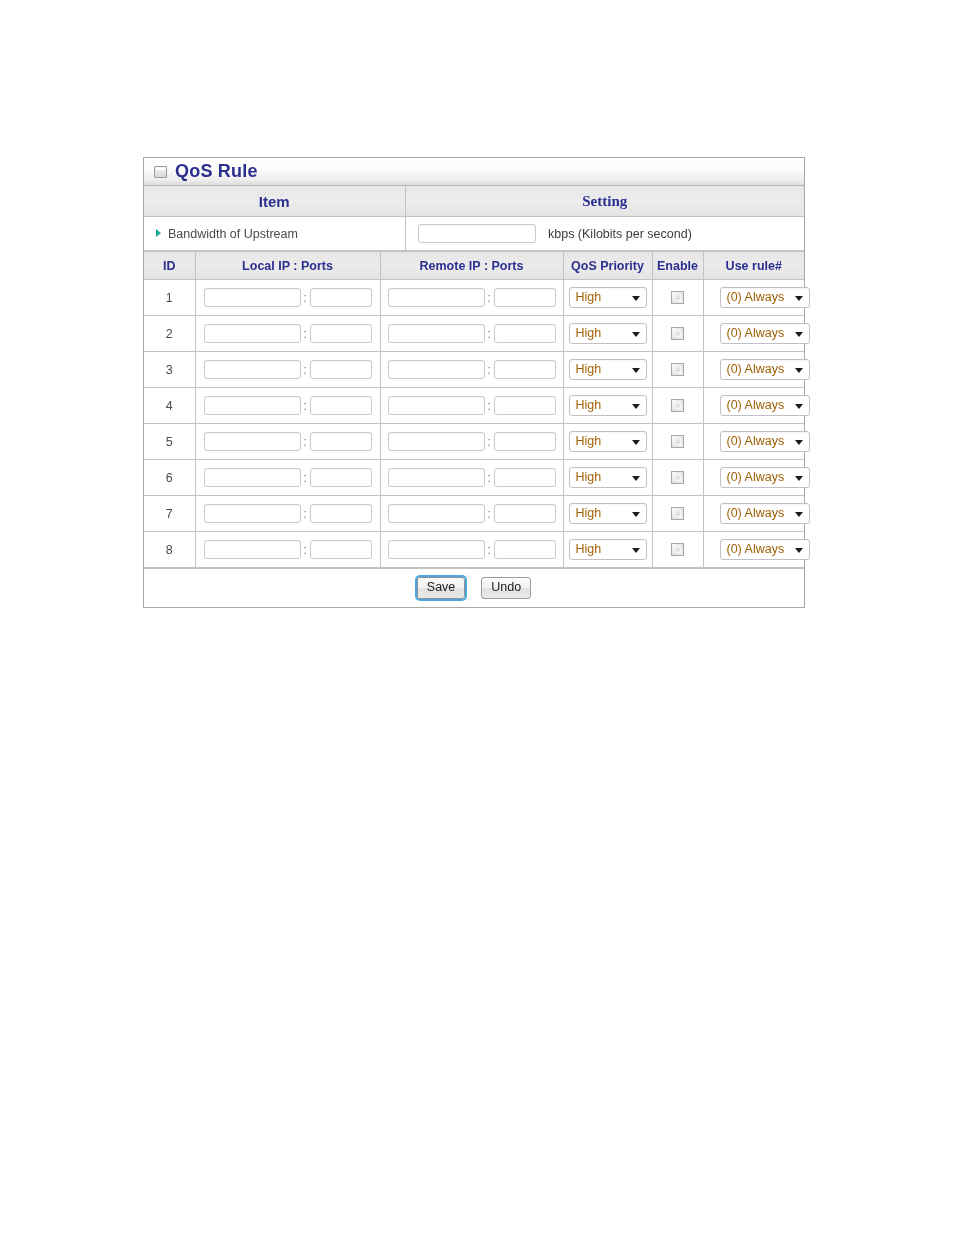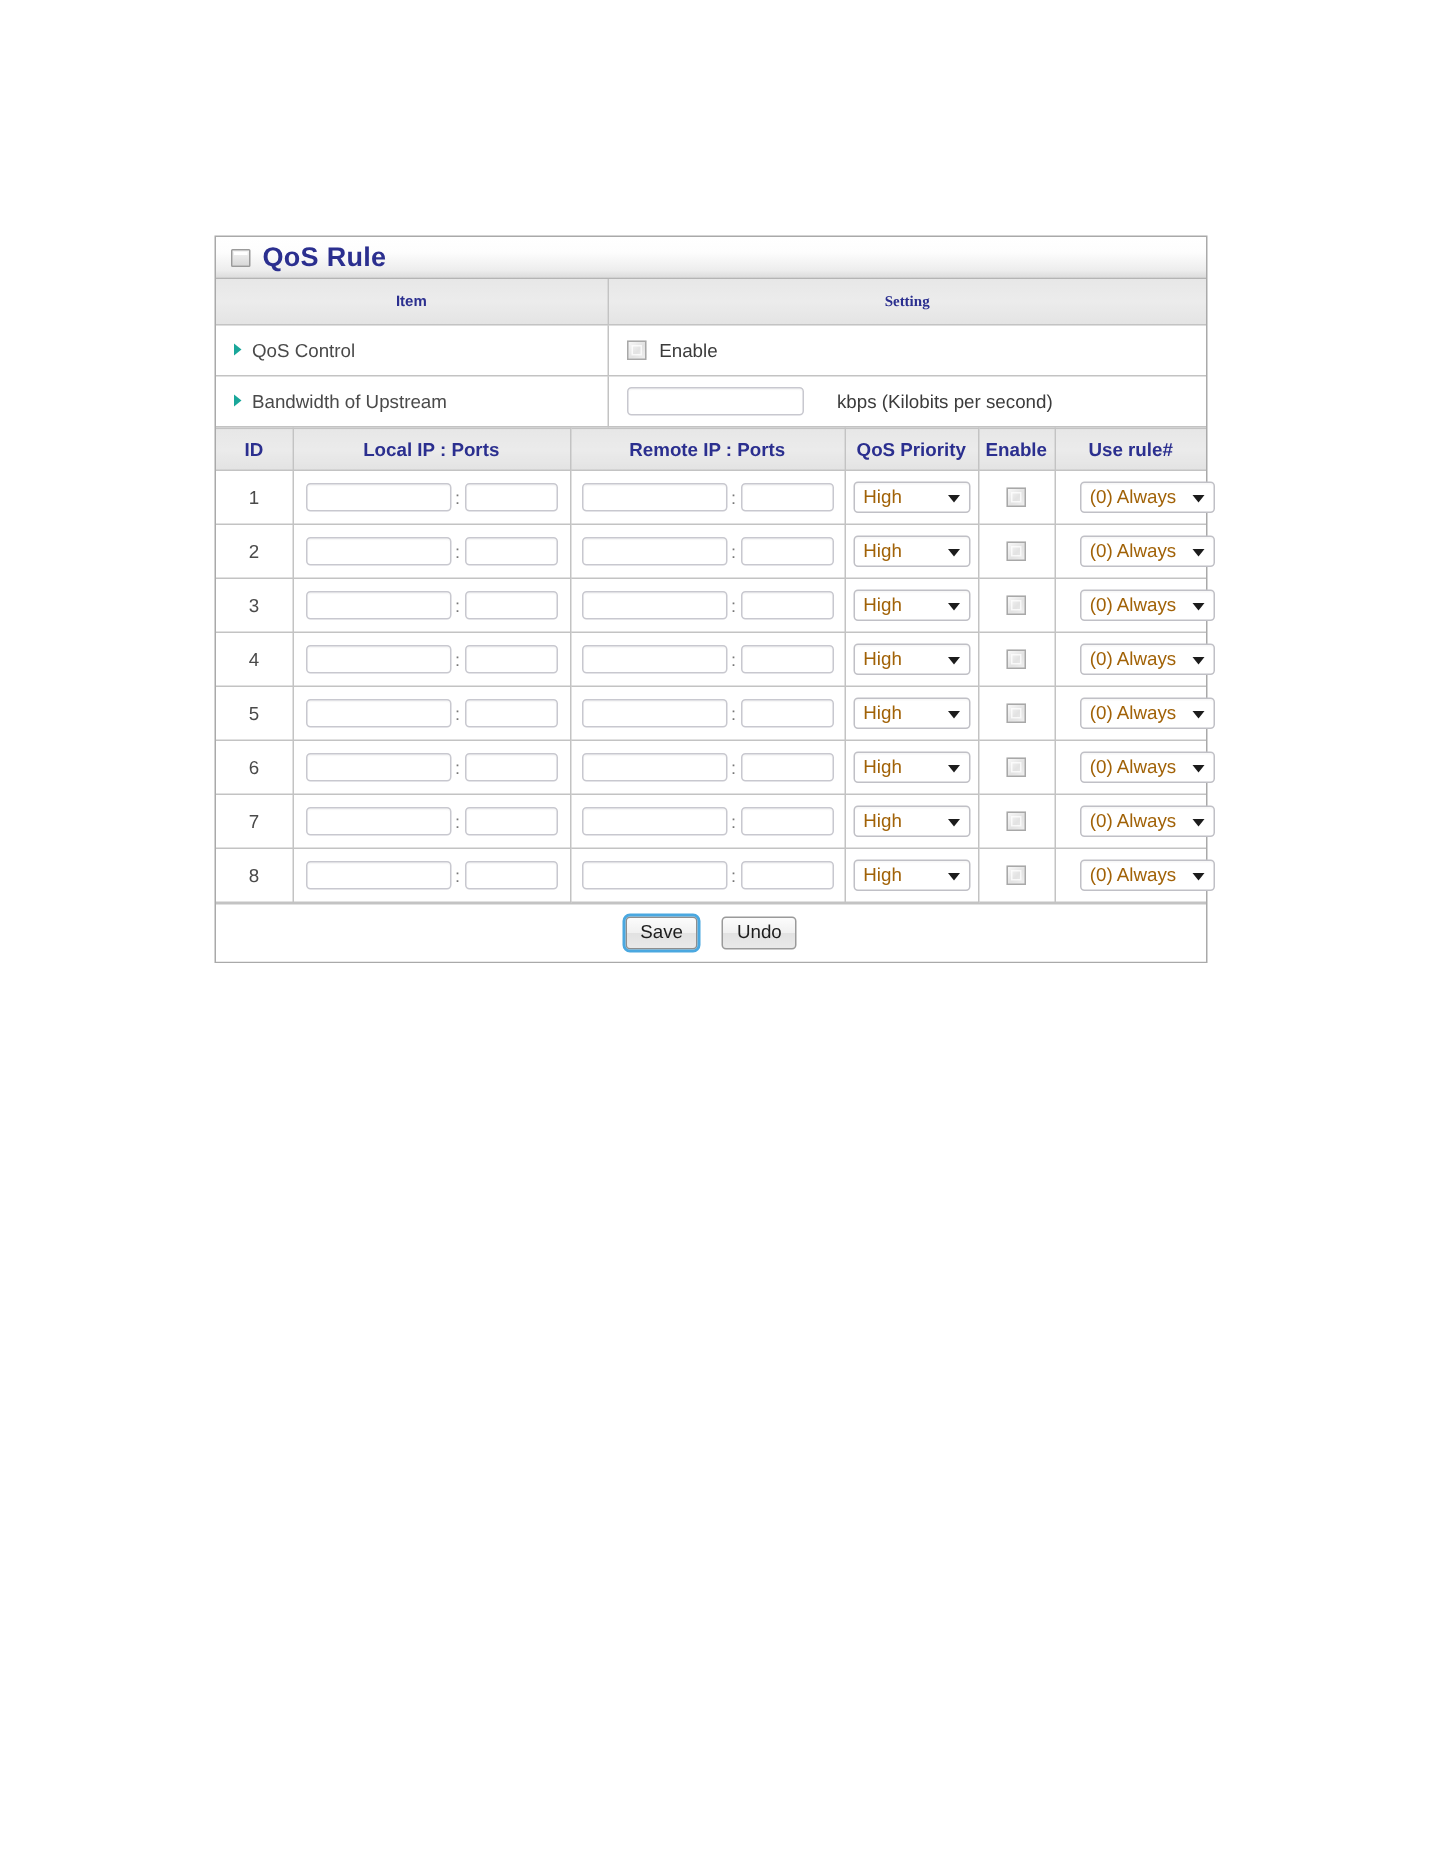--- a/index.html
+++ b/index.html
@@ -75,21 +75,21 @@
     vertical-align: middle;
   }
 
   
   .hdr-row td {
     height: 30px;
     background: linear-gradient(to bottom, #e7e7e7 0%, #ececec 50%, #e4e4e4 100%);
     text-align: center;
     font-weight: bold;
     color: #2b2f8f;
-    font-size: 10px;
+    font-size: 15px;
     border-top: none;
   }
   .hdr-row td:first-child { border-left: none; }
   .hdr-row td:last-child  { border-right: none; font-family: Liberation Serif, serif; }
 
   
   .set-row td {
     height: 33px;
     background: #ffffff;
   }
@@ -145,21 +145,21 @@
     border-radius: 3px;
     font-family: "Liberation Sans", sans-serif;
     font-size: 12px;
     padding: 0 4px;
     color: #333;
     outline: none;
     box-shadow: inset 0 1px 1px rgba(0,0,0,.04);
   }
   .tin-bw { width: 118px; }
   .unit-text {
-    margin-left: 19px;
+    margin-left: 9px;
     font-size: 12.5px;
     color: #3b3b3b;
   }
 
   
   .rt-hdr td {
     height: 27px;
     background: linear-gradient(to bottom, #e7e7e7 0%, #ebebeb 50%, #e3e3e3 100%);
     text-align: center;
     font-weight: bold;
@@ -274,28 +274,20 @@
     <colgroup>
         <col style="width:261px">
         <col>
       </colgroup>
     <tbody>
       <tr class="hdr-row">
         <td>Item</td>
         <td>Setting</td>
       </tr>
 
-      <tr class="set-row">
-        <td class="lbl-cell">
-          <span class="bullet"></span><span>QoS Control</span>
-        </td>
-        <td class="val-cell">
-          <span class="cbox"></span><span class="cbox-label">Enable</span>
-        </td>
-      </tr>
 
       <tr class="set-row">
         <td class="lbl-cell">
           <span class="bullet"></span><span>Bandwidth of Upstream</span>
         </td>
         <td class="val-cell">
           <input class="tin tin-bw" type="text" value="" style="">
           <span class="unit-text">kbps (Kilobits per second)</span>
         </td>
       </tr>

